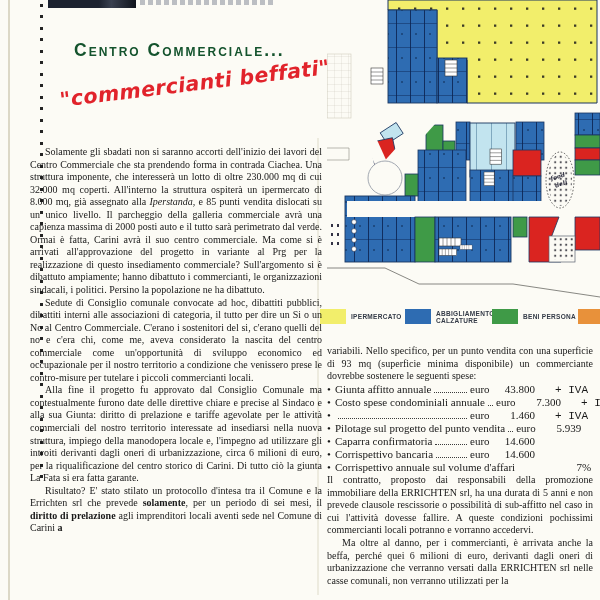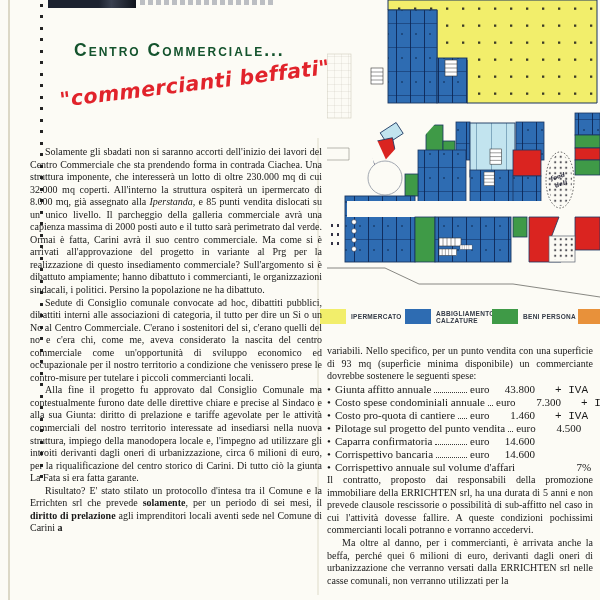--- a/index.html
+++ b/index.html
@@ -229,32 +229,31 @@
       <div class="cost-row">
         <span class="cost-bullet">•</span>
         <span class="cost-label">Costo spese condominiali annuale</span>
         <span class="cost-leader"></span>
         <span class="cost-cur">euro</span>
         <span class="cost-val">7.300</span>
         <span class="cost-iva">+ IVA</span>
       </div>
       <div class="cost-row">
         <span class="cost-bullet">•</span>
-        <span class="cost-label">Costo pro-quota di cantiere</span>
         <span class="cost-leader"></span>
         <span class="cost-cur">euro</span>
         <span class="cost-val">1.460</span>
         <span class="cost-iva">+ IVA</span>
       </div>
       <div class="cost-row">
         <span class="cost-bullet">•</span>
         <span class="cost-label">Pilotage sul progetto del punto vendita</span>
         <span class="cost-leader"></span>
         <span class="cost-cur">euro</span>
-        <span class="cost-val">4.500</span>
+        <span class="cost-val">5.939</span>
         <span class="cost-iva">+ IVA</span>
       </div>
       <div class="cost-row">
         <span class="cost-bullet">•</span>
         <span class="cost-label">Caparra confirmatoria</span>
         <span class="cost-leader"></span>
         <span class="cost-cur">euro</span>
         <span class="cost-val">14.600</span>
         <span class="cost-iva"></span>
       </div>

